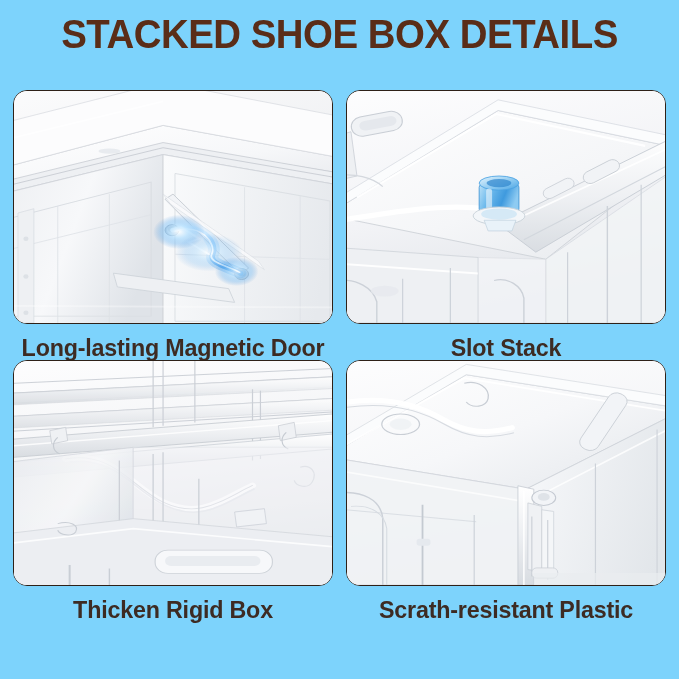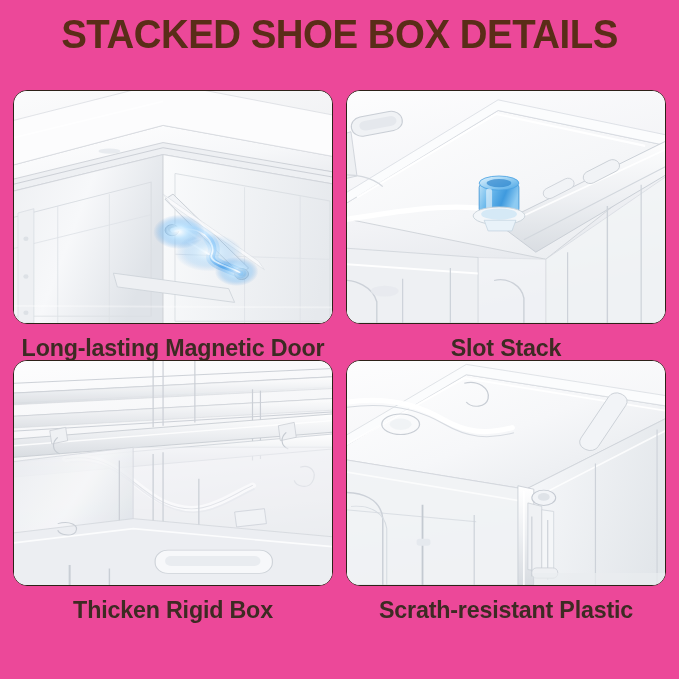--- a/index.html
+++ b/index.html
@@ -10,21 +10,21 @@
     width: 679px;
     height: 679px;
     background: #fdf1e3;
     font-family: "Liberation Sans", sans-serif;
     overflow: hidden;
   }
   .page {
     position: relative;
     width: 679px;
     height: 679px;
-    background: #ec4899;
+    background: #7dd3fc;
     box-sizing: border-box;
   }
   .page-title {
     position: absolute;
     top: 12px;
     left: 0;
     width: 679px;
     text-align: center;
     font-family: "Liberation Sans Narrow", "Liberation Sans", sans-serif;
     font-weight: bold;

